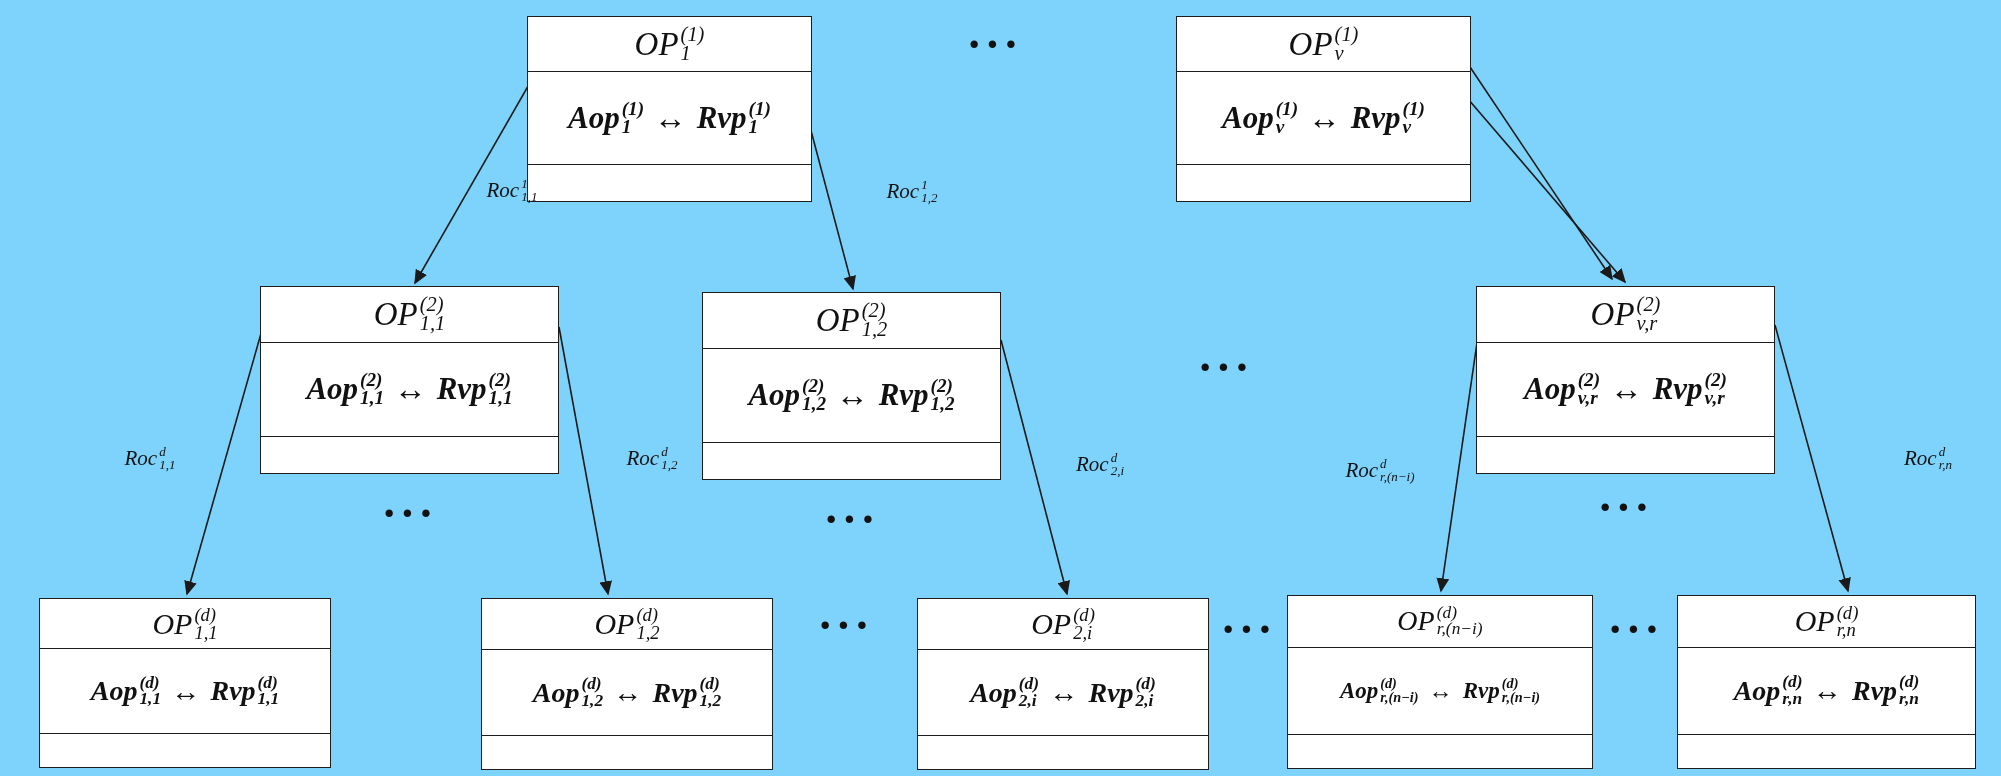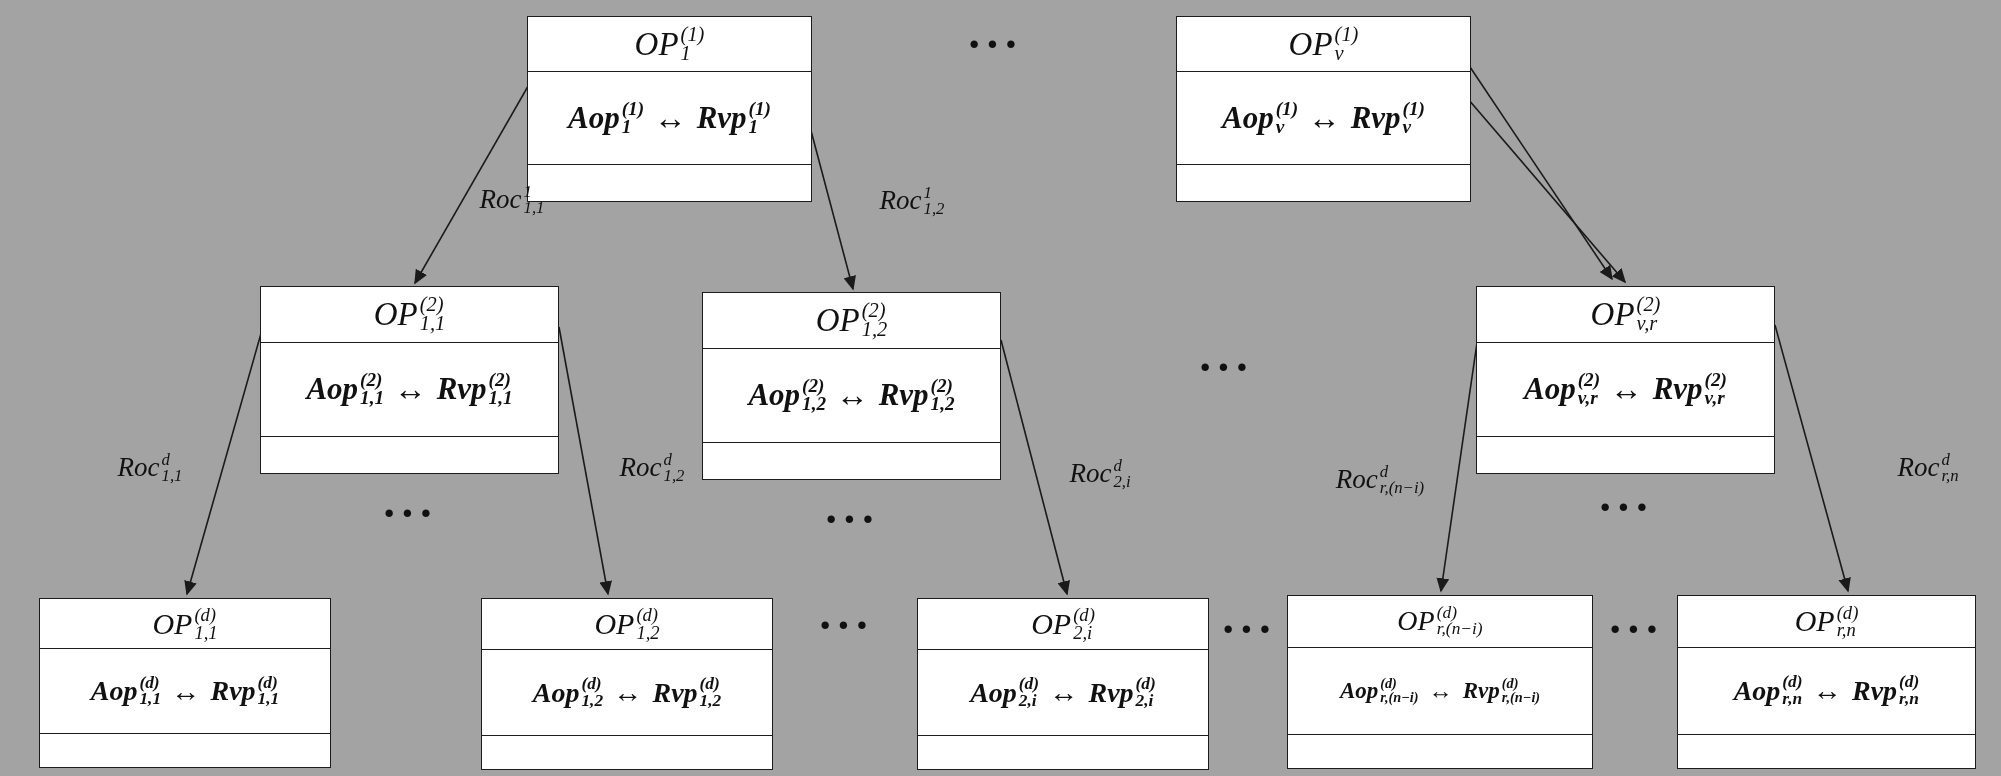--- a/index.html
+++ b/index.html
@@ -1,18 +1,18 @@
 <!DOCTYPE html>
 <html><head>
 <meta charset="utf-8">
 <style>
   * { box-sizing: border-box; }
   html, body { margin: 0; padding: 0; background: #ffffff; }
   body { font-family: "Liberation Serif", serif; color: #111; }
-  #stage { position: relative; width: 2001px; height: 776px; background: #a3a3a3; overflow: hidden; text-align: center; }
+  #stage { position: relative; width: 2001px; height: 776px; background: #7dd3fc; overflow: hidden; text-align: center; }
   #edges-layer { position: absolute; left: 0; top: 0; }
 
   .node {
     position: absolute;
     border: 1.6px solid #1c1c1c;
     background: #ffffff;
     display: flex;
     flex-direction: column;
     font-style: italic;
   }
@@ -40,21 +40,21 @@
   .stack {
     display: inline-flex; flex-direction: column;
     align-items: flex-start; justify-content: center;
     line-height: 0.95; margin-left: 2px; font-style: italic;
   }
   .stack .sup, .stack .sub { font-size: 0.62em; }
   .map-arrow { font-style: normal; margin: 0 10px; font-size: 1.05em; }
 
   .edge-label {
     position: absolute; transform: translate(-50%, -50%);
-    font-style: italic; font-size: 27px; white-space: nowrap; margin-top: 10px;
+    font-style: italic; font-size: 21px; white-space: nowrap;
   }
   .ellipsis {
     position: absolute; transform: translate(-50%, -50%);
     font-size: 46px; font-weight: 700; letter-spacing: 3px;
     font-style: normal; line-height: 1;
   }
 </style>
 </head>
 <body>
 

